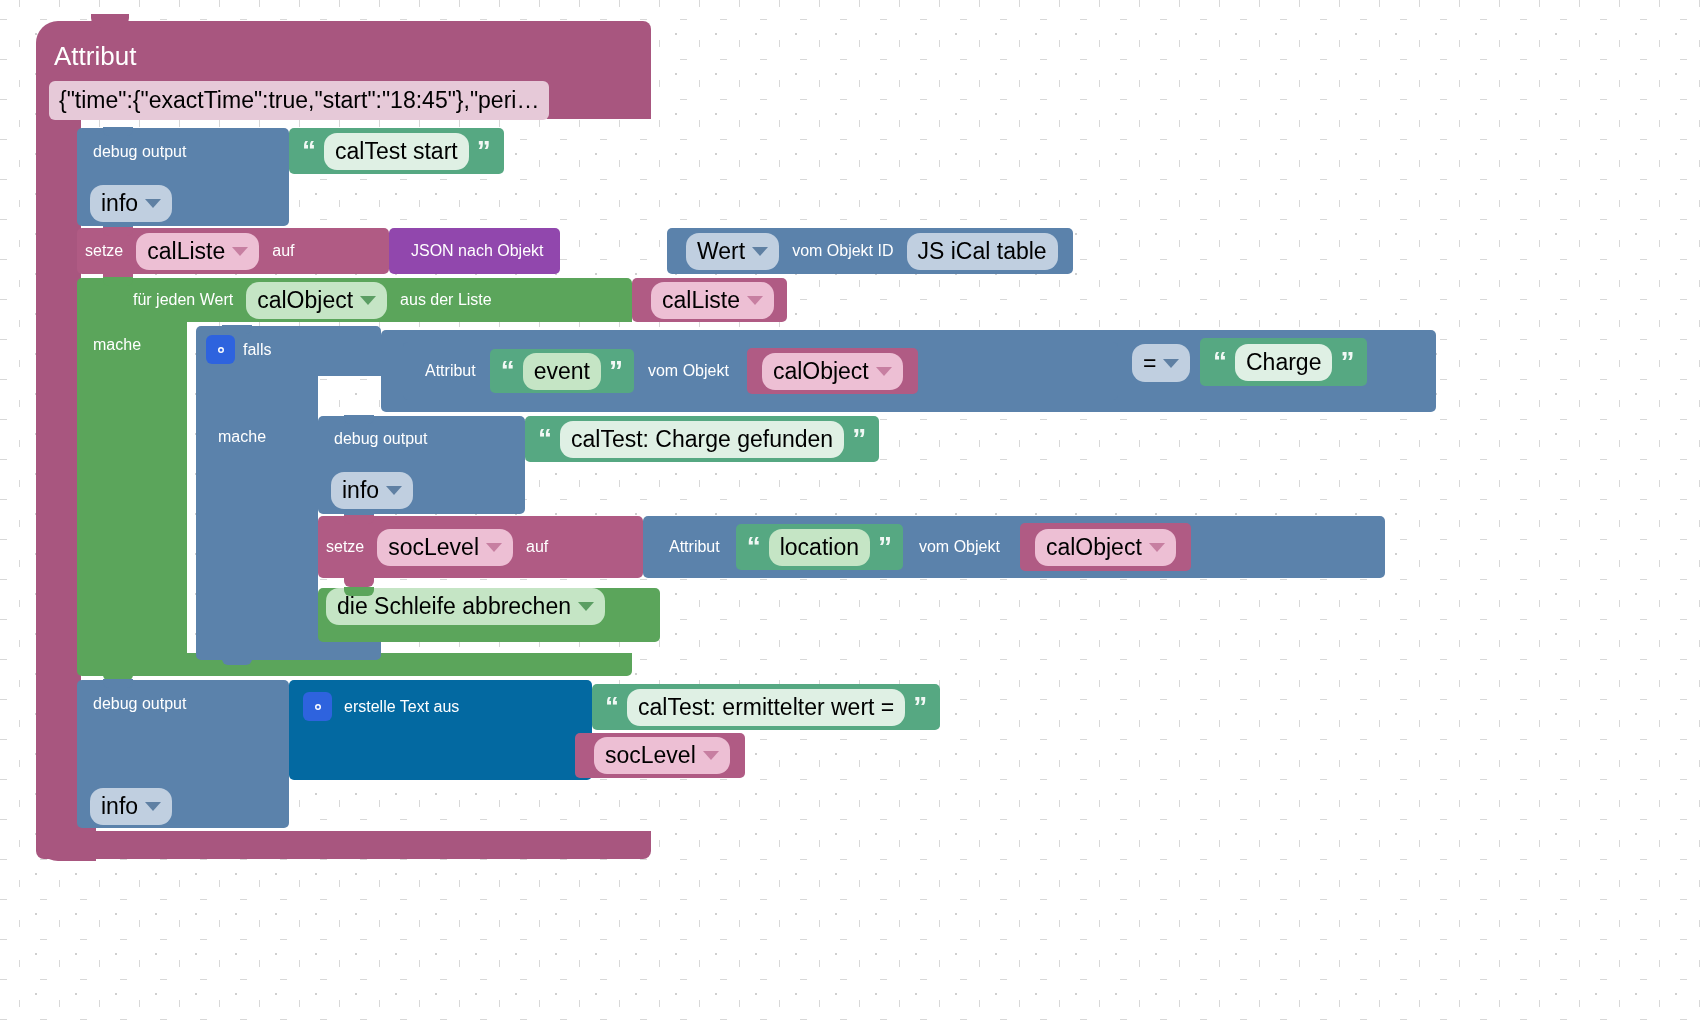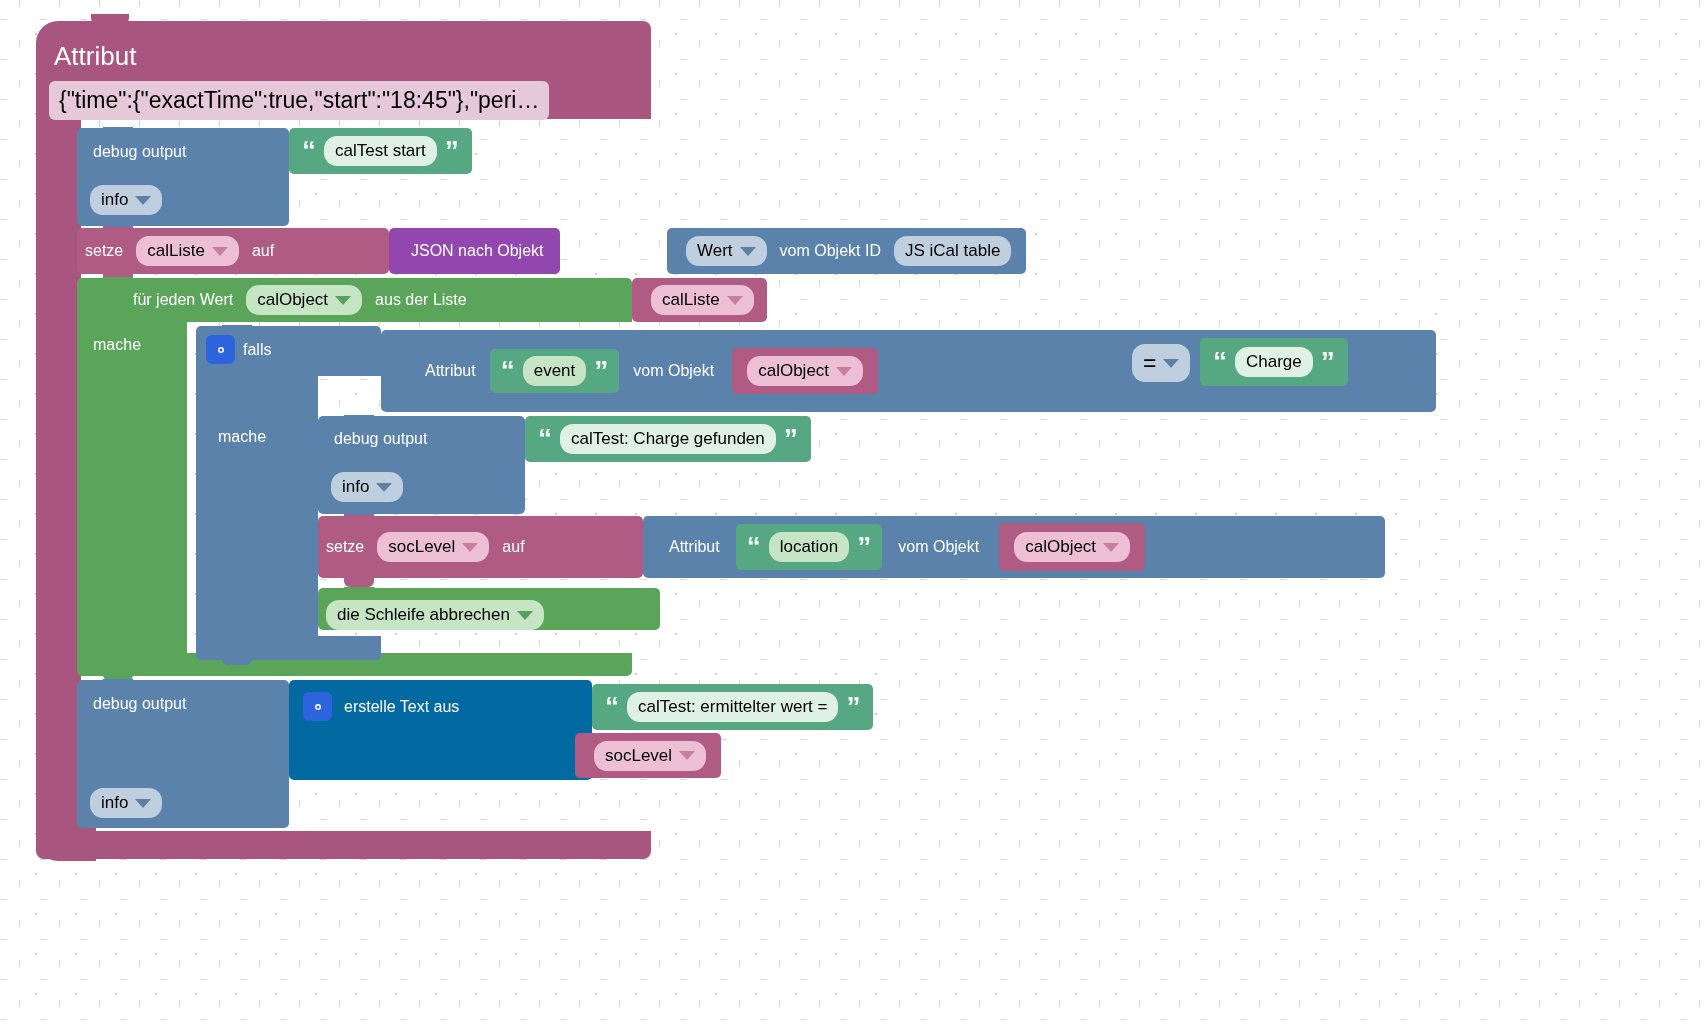--- a/index.html
+++ b/index.html
@@ -38,21 +38,21 @@
   }
   #canvas { position: absolute; inset: 0; }
   .lbl { color:#fff; padding:0 8px; }
 
   
   .field {
     display:inline-flex; align-items:center; gap:7px;
     background:#fff; color:#000;
     border-radius: 13px;
     padding: 5px 11px;
-    font-size: 17px;
+    font-size: 23px;
     margin: 0 5px;
   }
   .field.var-pink  { background:#edbfd4; }
   .field.var-green { background:#c5e5c5; }
   .field.var-blue  { background:#c0cfe0; }
   .field.txt-light { background:#dff0e4; }
   .caret {
     width:0;height:0;
     border-left:8px solid transparent;
     border-right:8px solid transparent;
@@ -259,21 +259,21 @@
     </span>
     <span class="lbl">vom Objekt</span>
     <span style="display:inline-flex;align-items:center;background:#b05b84;border-radius:5px;height:48px;padding:0 10px;margin-left:12px;">
       <span class="field var-pink">
         <span>calObject</span>
         <span class="caret pink"></span>
       </span>
     </span>
   </div>
 
-  <div style="position:absolute;left:318px;top:588px;width:342px;height:42px;background:#5ba55b;border-radius:5px;display:flex;align-items:flex-end;">
+  <div style="position:absolute;left:318px;top:588px;width:342px;height:54px;background:#5ba55b;border-radius:5px;display:flex;align-items:flex-start;">
     <div class="notch" style="background:#5ba55b;"></div>
     <span class="field var-green" style="margin-left:8px;">
       <span>die Schleife abbrechen</span>
       <span class="caret green"></span>
     </span>
   </div>
 
   <div style="position:absolute;left:77px;top:680px;width:212px;height:148px;background:#5b82ab;border-radius:5px;">
     <div class="notch" style="background:#5b82ab;"></div>
     <span class="lbl" style="position:absolute;left:8px;top:15px;">debug output</span>

